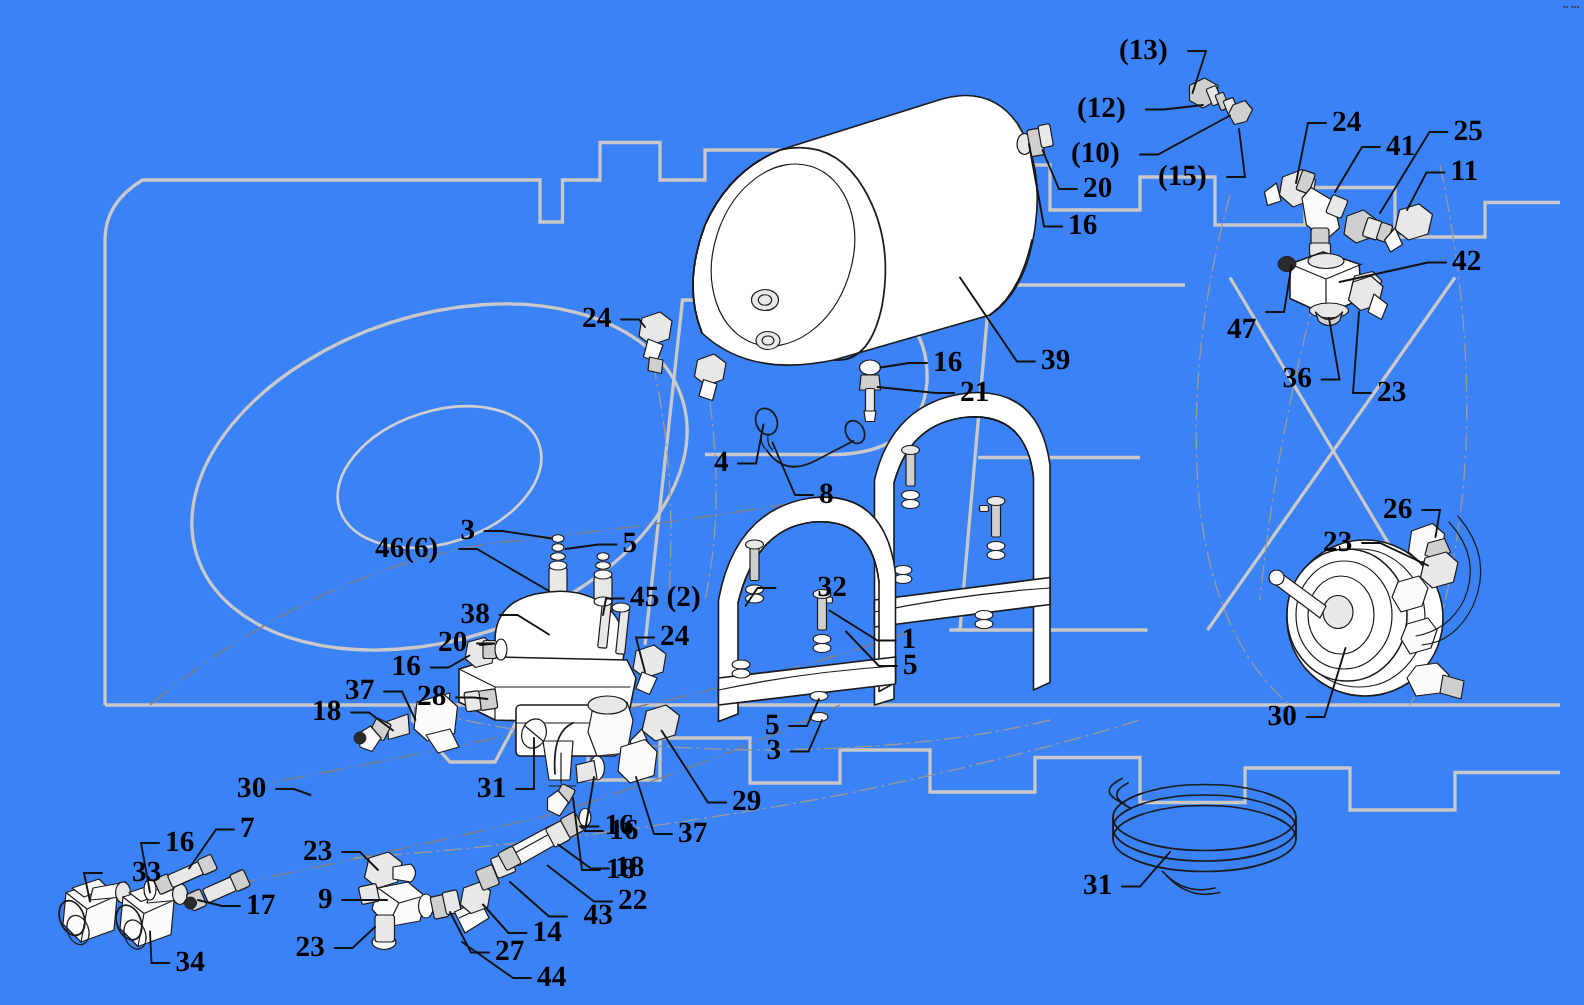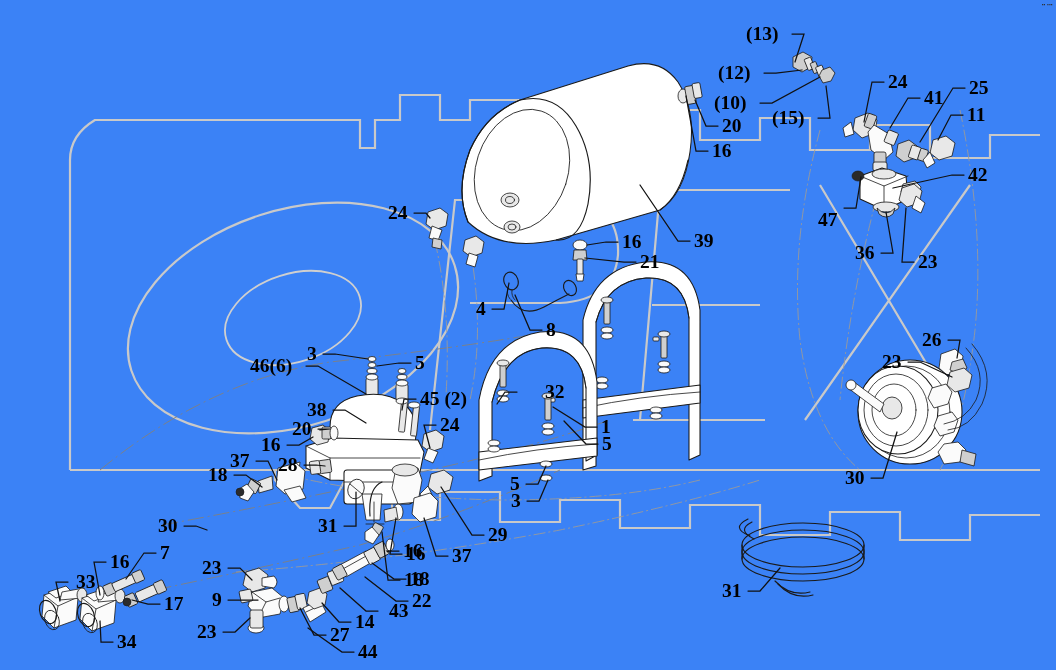--- a/index.html
+++ b/index.html
@@ -524,21 +524,21 @@
       <div class="lbl" style="left: 602px; top: 434px;">5</div>
       <div class="lbl" style="left: 510px; top: 474px;">5</div>
       <div class="lbl" style="left: 511px; top: 491px;">3</div>
       <div class="lbl" style="left: 922px; top: 330px;">26</div>
       <div class="lbl" style="left: 882px; top: 352px;">23</div>
       <div class="lbl" style="left: 845px; top: 468px;">30</div>
       <div class="lbl" style="left: 722px; top: 581px;">31</div>
       <div class="lbl" style="left: 158px; top: 516px;">30</div>
       <div class="lbl" style="left: 160px; top: 543px;">7</div>
       <div class="lbl" style="left: 110px; top: 552px;">16</div>
-      <div class="lbl" style="left: 76px; top: 572px;">33</div>
+      <div class="lbl" style="left: 88px; top: 572px;">33</div>
       <div class="lbl" style="left: 164px; top: 594px;">17</div>
       <div class="lbl" style="left: 117px; top: 632px; text-align: right;">34</div>
       <div class="lbl" style="left: 202px; top: 558px;">23</div>
       <div class="lbl" style="left: 212px; top: 590px;">9</div>
       <div class="lbl" style="left: 197px; top: 622px;">23</div>
       <div class="lbl" style="left: 358px; top: 642px;">44</div>
       <div class="lbl" style="left: 330px; top: 625px;">27</div>
       <div class="lbl" style="left: 355px; top: 612px;">14</div>
       <div class="lbl" style="left: 389px; top: 601px; text-align: right;">43</div>
       <div class="lbl" style="left: 412px; top: 591px;">22</div>

